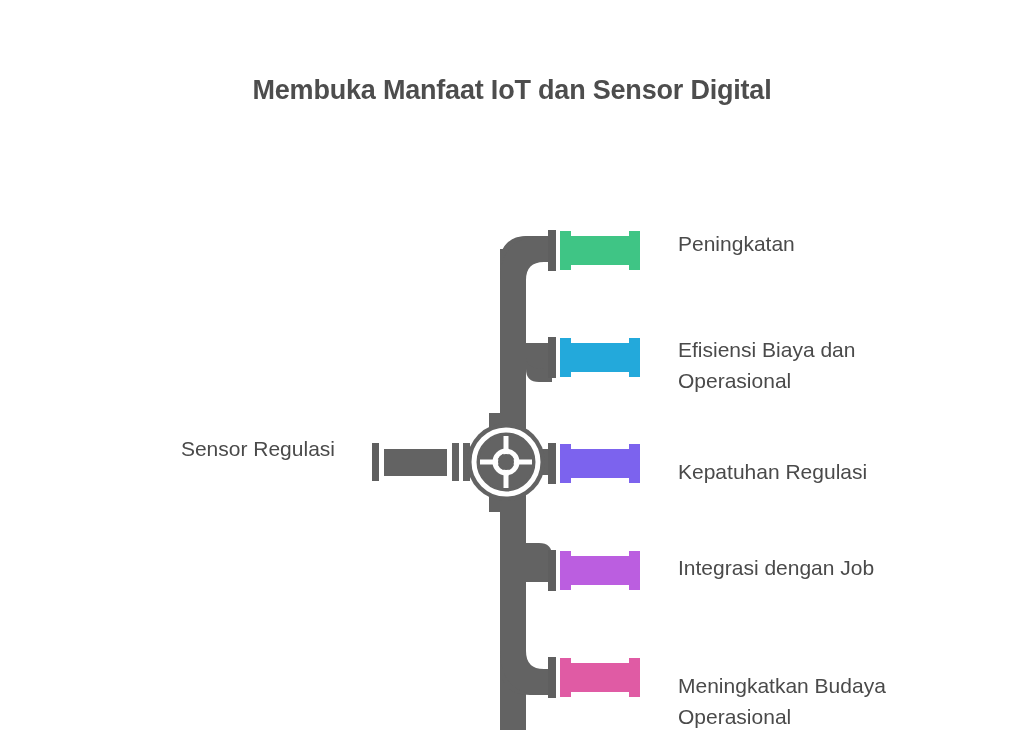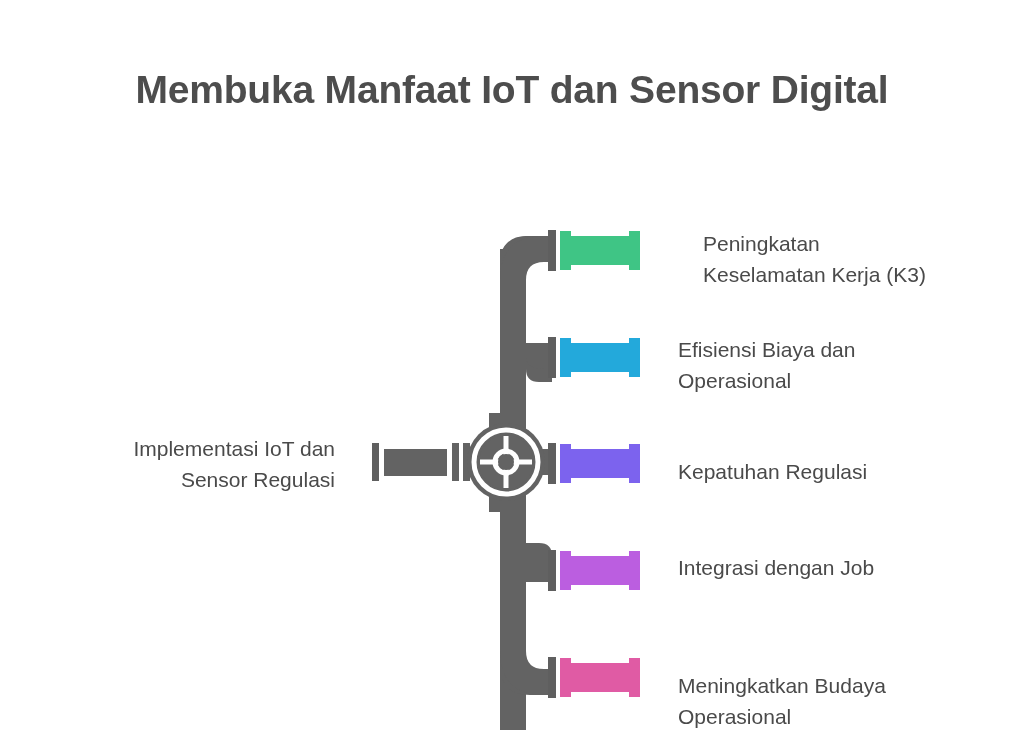--- a/index.html
+++ b/index.html
@@ -18,21 +18,21 @@
   }
 
   
   #page-title {
     position: absolute;
     left: 0;
     top: 70px;
     width: 1024px;
     text-align: center;
     font-family: "Liberation Sans Narrow", "Liberation Sans", sans-serif;
-    font-size: 39px;
+    font-size: 27px;
     font-weight: bold;
     letter-spacing: -0.2px;
     color: #4d4d4d;
     line-height: 40px;
     white-space: nowrap;
   }
 
   
   #diagram {
     position: absolute;
@@ -63,21 +63,21 @@
   .branch-label {
     position: absolute;
     left: 678px;
     width: 320px;
     text-align: left;
     font-size: 21px;
     line-height: 31px;
     color: #4a4a4a;
   }
 
-  #label-0 { top: 228px; margin-left: 25px; }
+  #label-0 { top: 228px; }
   #label-1 { top: 334px; }
   #label-2 { top: 456px; }
   #label-3 { top: 552px; }
   #label-4 { top: 670px; }
 </style>
 </head>
 <body>
 
 <div id="page-title">Membuka Manfaat IoT dan Sensor Digital</div>
 
@@ -231,27 +231,25 @@
       <g>
         <rect class="spool-color" x="560" y="658" width="11" height="39" fill="#e05ba4"></rect>
         <rect class="spool-color" x="568" y="663" width="64" height="29" fill="#e05ba4"></rect>
         <rect class="spool-color" x="629" y="658" width="11" height="39" fill="#e05ba4"></rect>
       </g>
     </g>
 
   </svg>
 
   <div id="source-label">
-    <div>Implementasi IoT dan</div>
     <div>Sensor Regulasi</div>
   </div>
 
   <div class="branch-label" id="label-0">
     <div>Peningkatan</div>
-    <div>Keselamatan Kerja (K3)</div>
   </div>
 
   <div class="branch-label" id="label-1">
     <div>Efisiensi Biaya dan</div>
     <div>Operasional</div>
   </div>
 
   <div class="branch-label" id="label-2">
     <div>Kepatuhan Regulasi</div>
 

